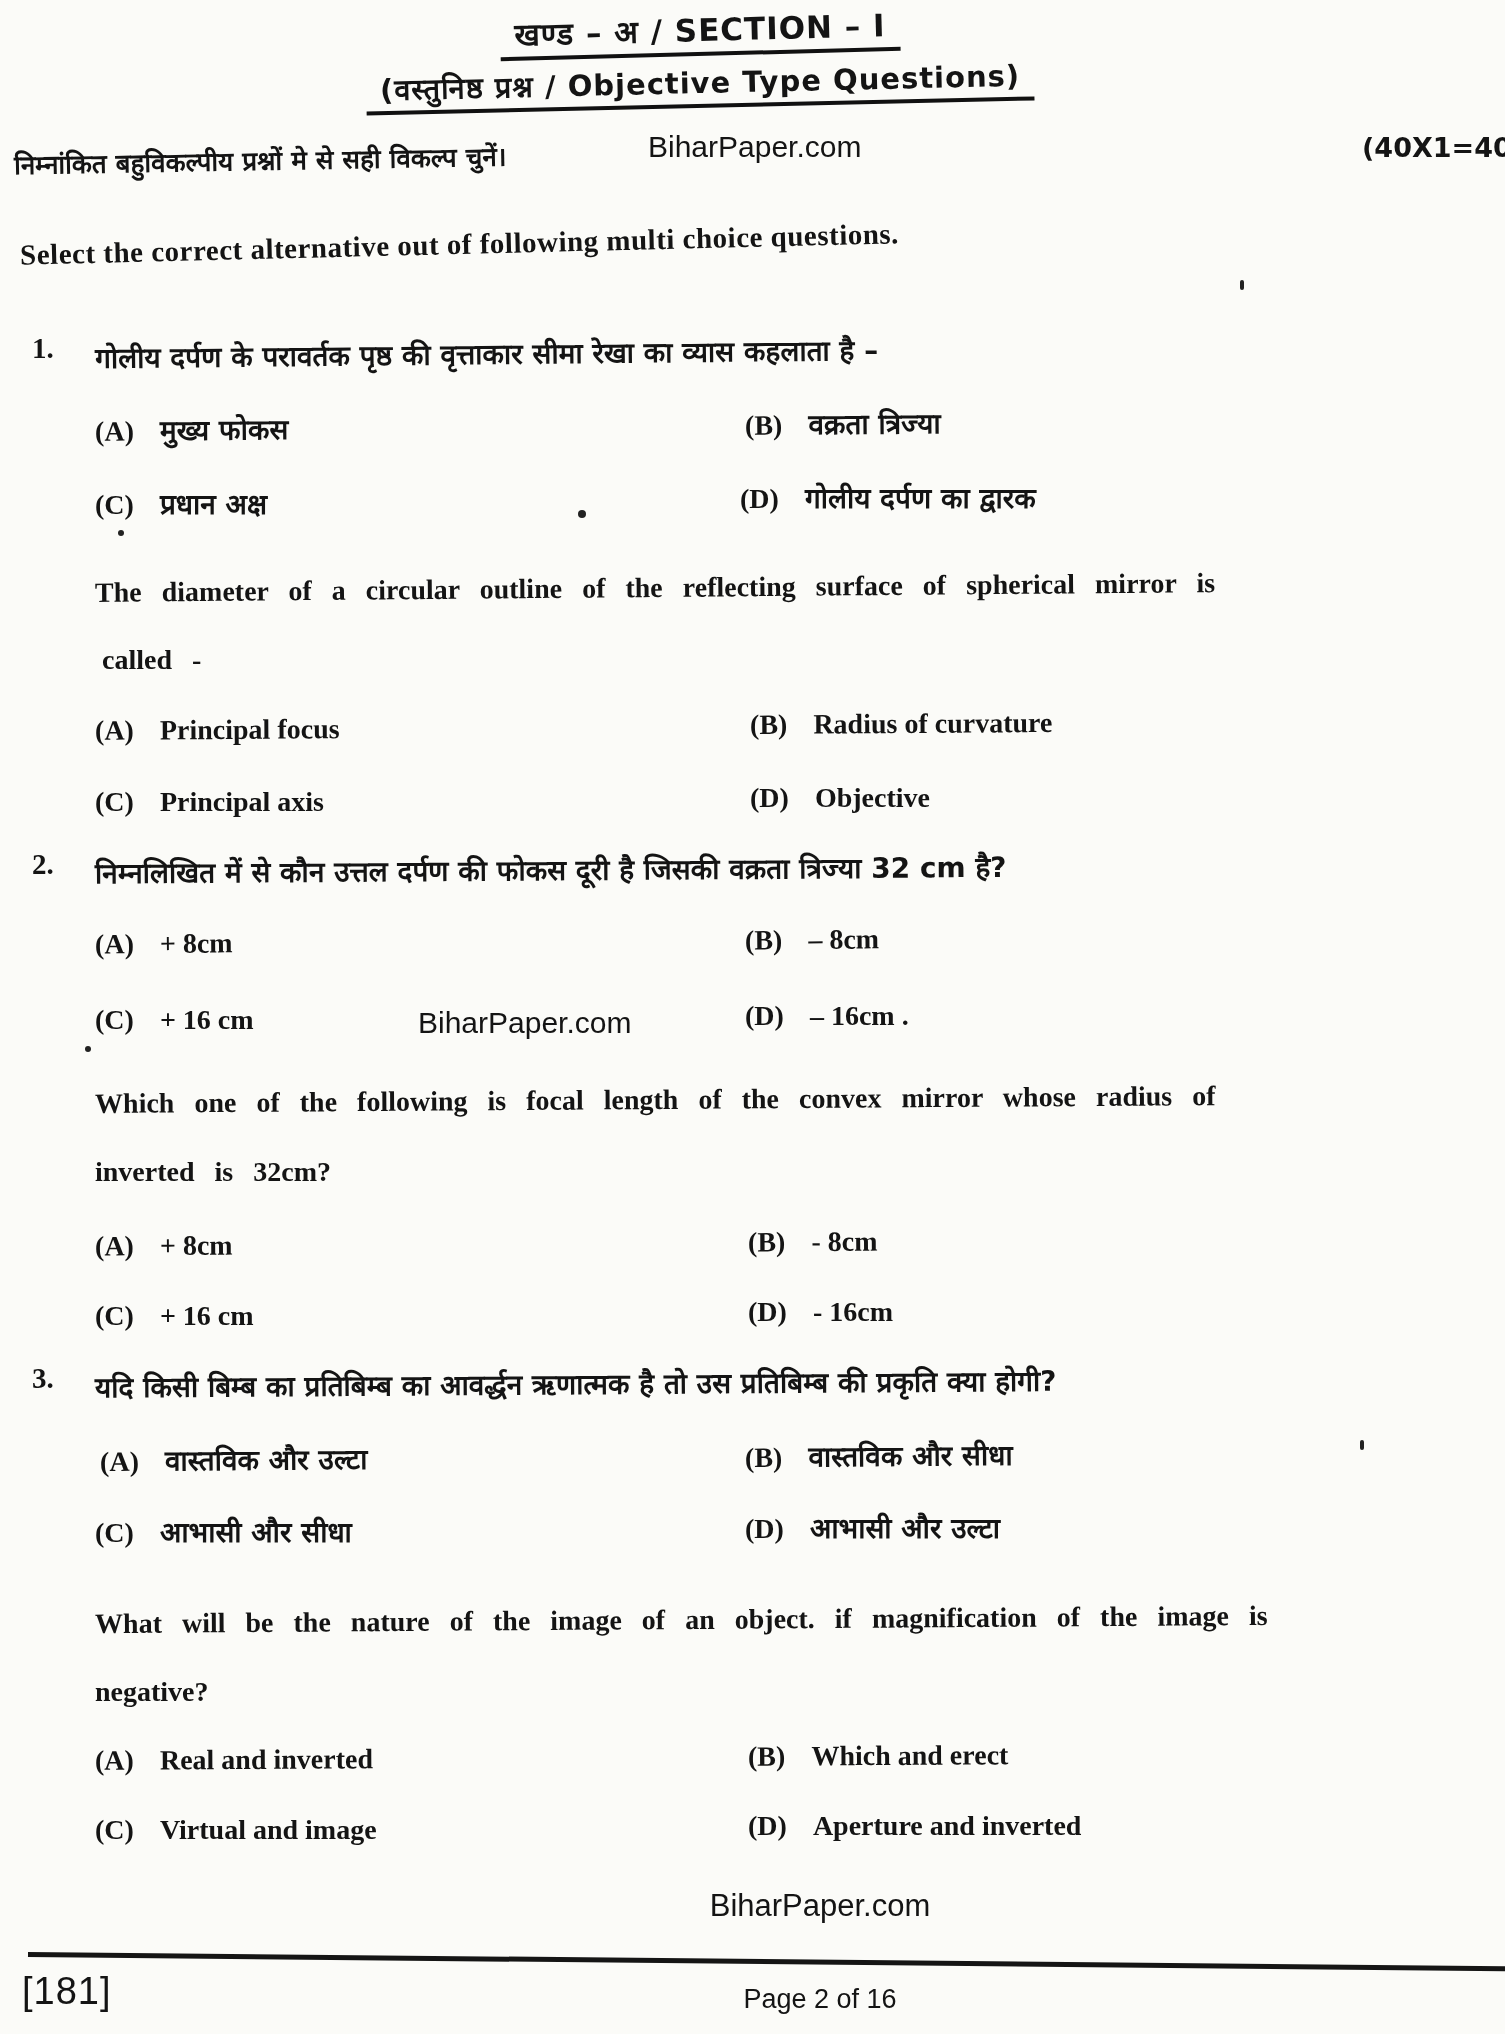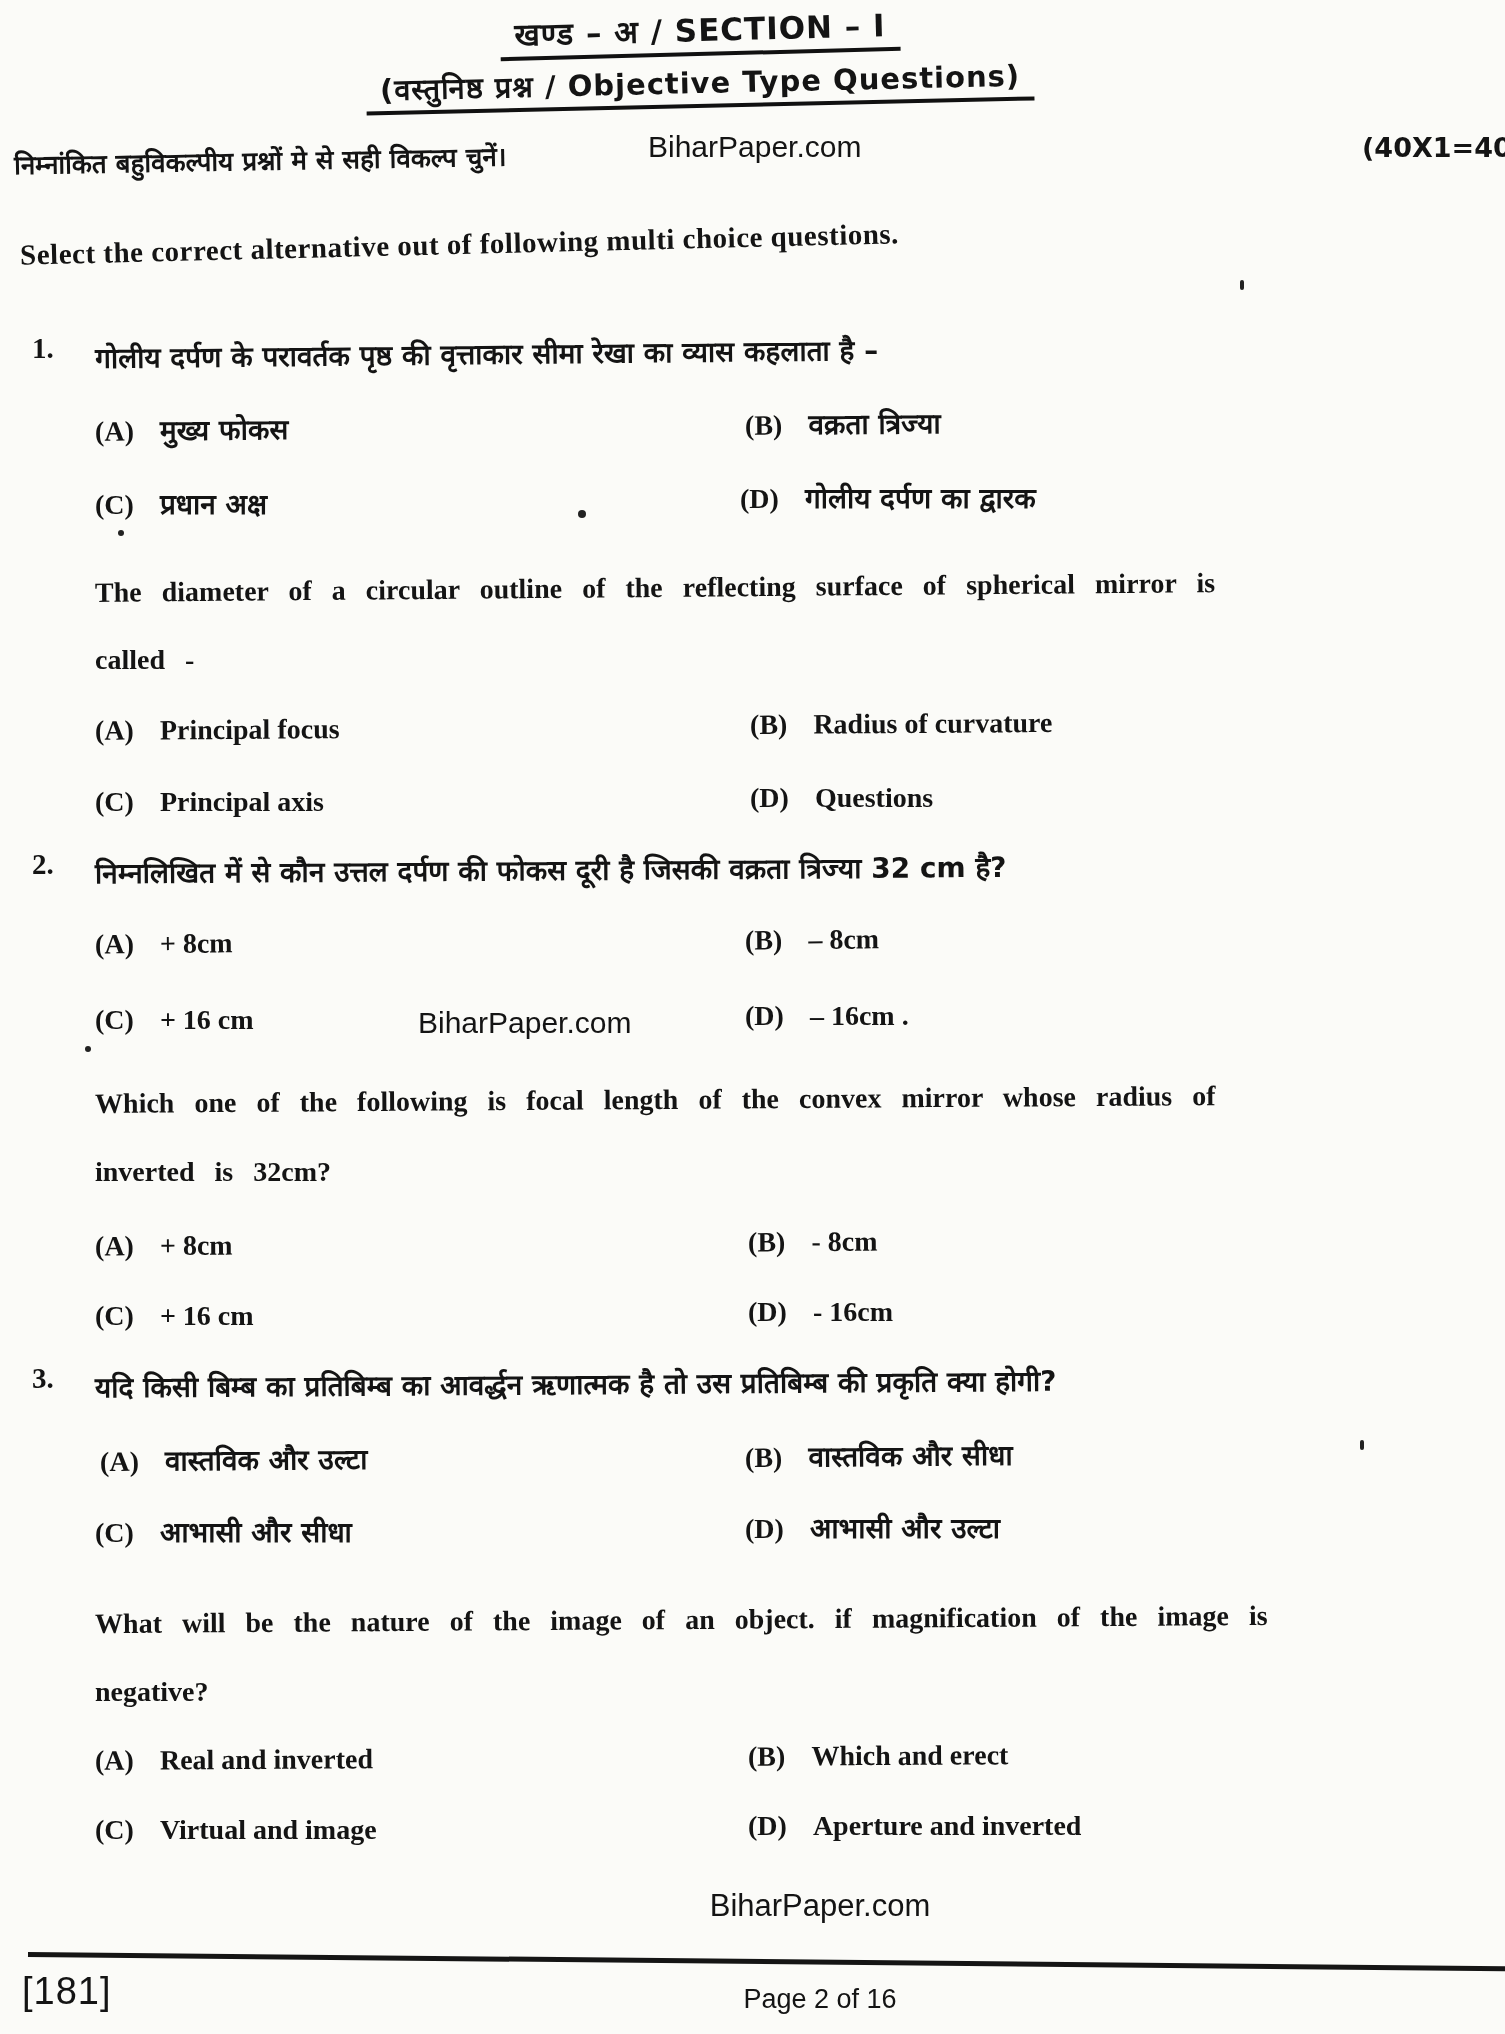--- a/index.html
+++ b/index.html
@@ -57,37 +57,37 @@
   <div class="abs opt" style="left:95px; top:484px;">
     <span class="lbl">(C)</span>
     <span class="txt hindi">प्रधान अक्ष</span>
   </div>
   <div class="abs opt" style="left:740px; top:478px;">
     <span class="lbl">(D)</span>
     <span class="txt hindi">गोलीय दर्पण का द्वारक</span>
   </div>
 
   <div class="abs eng engline" style="left:95px; top:572px; transform:rotate(-0.5deg);">The diameter of a circular outline of the reflecting surface of spherical mirror is</div>
-  <div class="abs eng engline" style="left:95px; top:644px;">called -</div>
+  <div class="abs eng engline" style="left:102px; top:644px;">called -</div>
 
   <div class="abs opt" style="left:95px; top:714px; transform:rotate(-0.4deg);">
     <span class="lbl">(A)</span>
     <span class="txt eng">Principal focus</span>
   </div>
   <div class="abs opt" style="left:750px; top:708px; transform:rotate(-0.4deg);">
     <span class="lbl">(B)</span>
     <span class="txt eng">Radius of curvature</span>
   </div>
   <div class="abs opt" style="left:95px; top:786px;">
     <span class="lbl">(C)</span>
     <span class="txt eng">Principal axis</span>
   </div>
   <div class="abs opt" style="left:750px; top:782px;">
     <span class="lbl">(D)</span>
-    <span class="txt eng">Questions</span>
+    <span class="txt eng">Objective</span>
   </div>
 
   <div class="abs qnum eng" style="left:32px; top:848px;">2.</div>
   <div class="abs hindi qtext" style="left:95px; top:850px; transform:rotate(-0.4deg);">निम्नलिखित में से कौन उत्तल दर्पण की फोकस दूरी है जिसकी वक्रता त्रिज्या 32 cm है?</div>
 
   <div class="abs opt" style="left:95px; top:928px; transform:rotate(-0.6deg);">
     <span class="lbl">(A)</span>
     <span class="txt eng">+ 8cm</span>
   </div>
   <div class="abs opt" style="left:745px; top:924px; transform:rotate(-0.6deg);">

